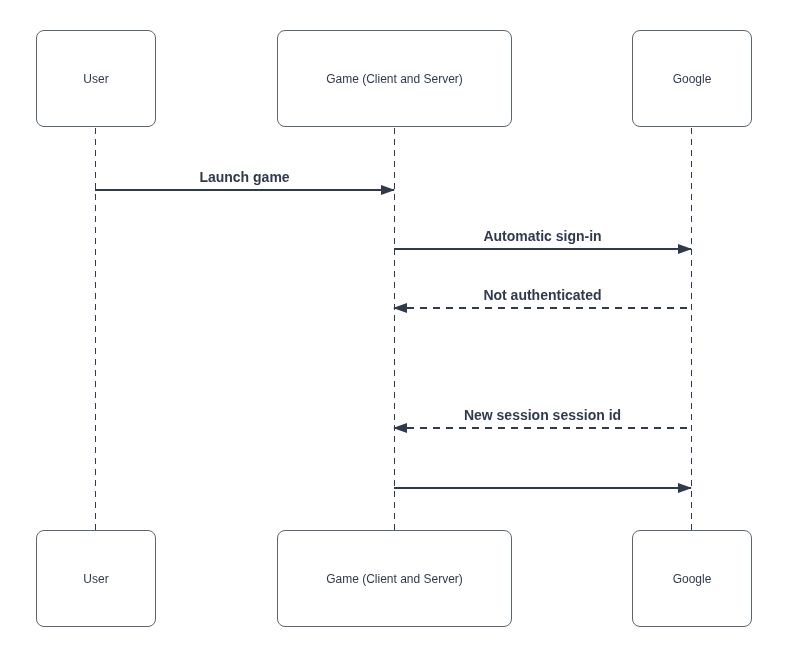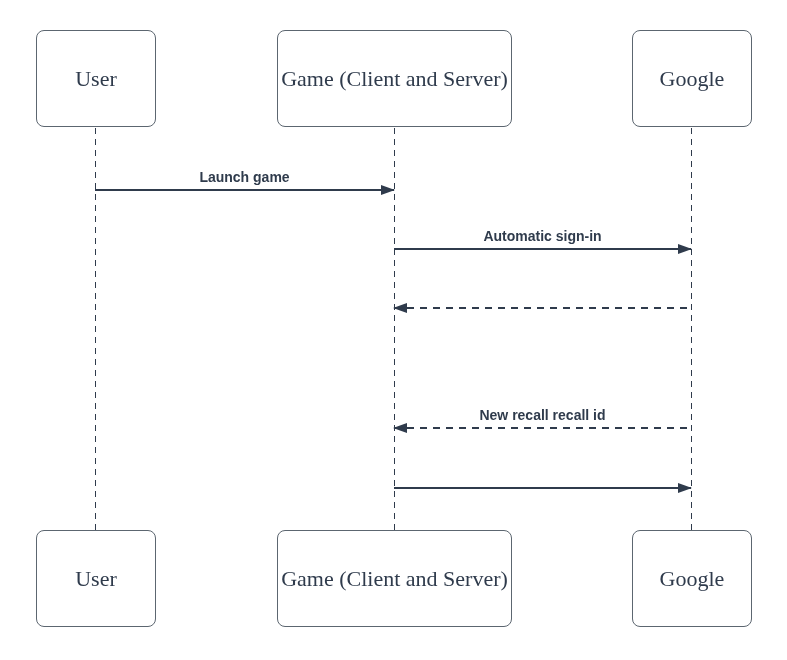--- a/index.html
+++ b/index.html
@@ -28,24 +28,23 @@
     height: 97px;
     box-sizing: border-box;
     background: #ffffff;
     border: 1px solid #5c6670;
     border-radius: 8px;
     display: flex;
     align-items: center;
     justify-content: center;
   }
   .actor-label {
-    font-size: 22px;
+    font-size: 12px;
     color: #2f3b4c;
     white-space: nowrap;
-    font-family: Liberation Serif, serif;
   }
   .message {
     position: absolute;
     height: 21px;
   }
   .msg-label {
     position: absolute;
     left: 0;
     right: 0;
     bottom: 6px;
@@ -111,27 +110,28 @@
     <span class="arrowhead right"></span>
   </div>
 
   <div class="message" style="left: 394px; top: 229px; width: 297px;">
     <div class="msg-label">Automatic sign-in</div>
     <div class="msg-line solid"></div>
     <span class="arrowhead right"></span>
   </div>
 
   <div class="message" style="left: 394px; top: 288px; width: 297px;">
+    <div class="msg-label">Not authenticated</div>
     <div class="msg-line dashed"></div>
     <span class="arrowhead left"></span>
   </div>
 
 
   <div class="message" style="left: 394px; top: 408px; width: 297px;">
-    <div class="msg-label">New recall recall id</div>
+    <div class="msg-label">New session session id</div>
     <div class="msg-line dashed"></div>
     <span class="arrowhead left"></span>
   </div>
 
   <div class="message" style="left: 394px; top: 468px; width: 297px;">
     <div class="msg-line solid"></div>
     <span class="arrowhead right"></span>
   </div>
 
   <div class="actor-box" style="left: 36px;  top: 530px; width: 120px;">

